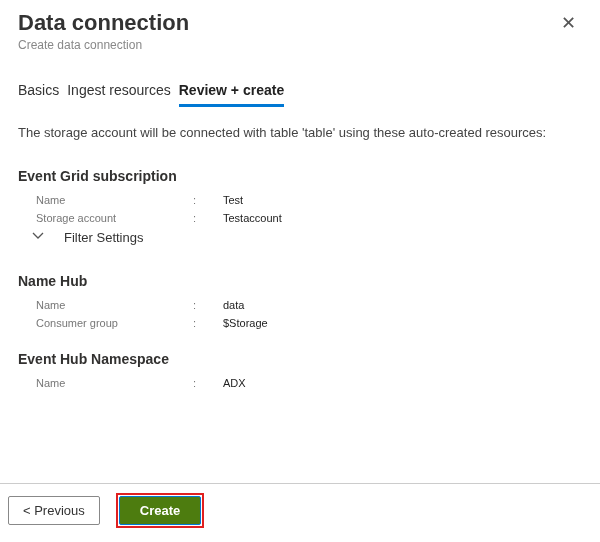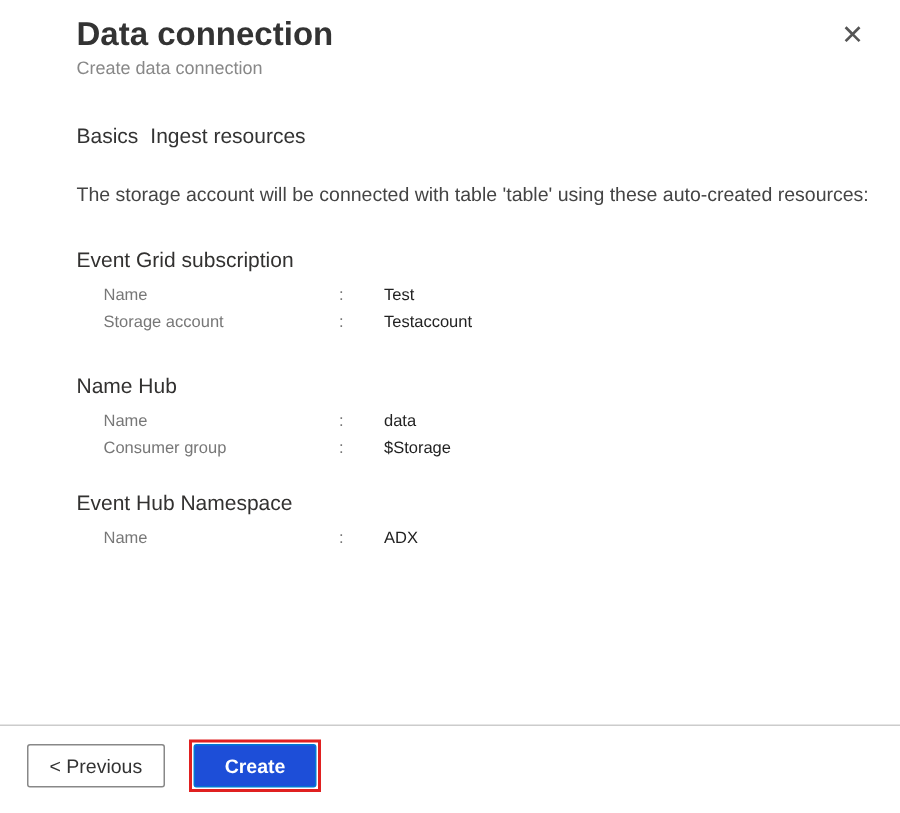--- a/index.html
+++ b/index.html
@@ -7,21 +7,20 @@
       font-family: "Segoe UI", Arial, sans-serif;
       font-size: 13px;
       color: #323130;
       width: 600px;
       height: 542px;
       position: relative;
       background: #fff;
     }
     .panel {
       padding: 10px 18px 0 18px;
-      margin-left: 33px;
     }
     .header-row {
       display: flex;
       justify-content: space-between;
       align-items: flex-start;
     }
     .page-title {
       font-size: 22px;
       font-weight: 600;
       color: #333;
@@ -58,21 +57,21 @@
     .info-text {
       margin-top: 18px;
       font-size: 13px;
       color: #444;
     }
     .section {
       margin-top: 28px;
     }
     .section-title {
       font-size: 14px;
-      font-weight: 400;
+      font-weight: 700;
       color: #323130;
       margin-bottom: 10px;
     }
     .kv-row {
       display: flex;
       align-items: flex-end;
       margin-bottom: 6px;
       font-size: 11px;
     }
     .kv-label {
@@ -105,21 +104,21 @@
     }
     .footer-divider {
       position: absolute;
       left: 0;
       right: 0;
       bottom: 58px;
       border-top: 1px solid #ccc;
     }
     .footer {
       position: absolute;
-      left: 18px;
+      left: 8px;
       bottom: 14px;
       display: flex;
       gap: 16px;
       align-items: center;
     }
     .btn {
       font-size: 13px;
       padding: 6px 14px;
       cursor: pointer;
       border-radius: 2px;
@@ -128,21 +127,21 @@
       background: #fff;
       border: 1px solid #888;
       color: #333;
     }
     .btn-primary-wrap {
       border: 2px solid #e02020;
       padding: 1px;
       display: inline-block;
     }
     .btn-primary {
-      background: #1d4ed8;
+      background: #4d7c0f;
       border: 1px solid #0078d4;
       color: #fff;
       font-weight: 600;
       padding: 6px 20px;
     }
   </style>
 </head>
 <body>
 
 <div class="panel">
@@ -150,35 +149,44 @@
     <div>
       <div class="page-title">Data connection</div>
       <div class="subtitle">Create data connection</div>
     </div>
     <div class="close-btn">✕</div>
   </div>
 
   <div class="tabs">
     <div class="tab">Basics</div>
     <div class="tab">Ingest resources</div>
+    <div class="tab active">Review + create</div>
   </div>
 
   <div class="info-text">The storage account will be connected with table 'table' using these auto-created resources:</div>
 
   <div class="section">
     <div class="section-title">Event Grid subscription</div>
     <div class="kv-row">
       <div class="kv-label">Name</div>
       <div class="kv-colon">:</div>
       <div class="kv-value">Test</div>
     </div>
     <div class="kv-row">
       <div class="kv-label">Storage account</div>
       <div class="kv-colon">:</div>
       <div class="kv-value">Testaccount</div>
+    </div>
+    <div class="filter-row">
+      <span class="chevron">
+        <svg width="12" height="12" viewBox="0 0 12 12">
+            <path d="M1 3 L6 8 L11 3" stroke="#555" stroke-width="1.3" fill="none"></path>
+          </svg>
+      </span>
+      <span class="filter-label">Filter Settings</span>
     </div>
   </div>
 
   <div class="section">
     <div class="section-title">Name Hub</div>
     <div class="kv-row">
       <div class="kv-label">Name</div>
       <div class="kv-colon">:</div>
       <div class="kv-value">data</div>
     </div>

